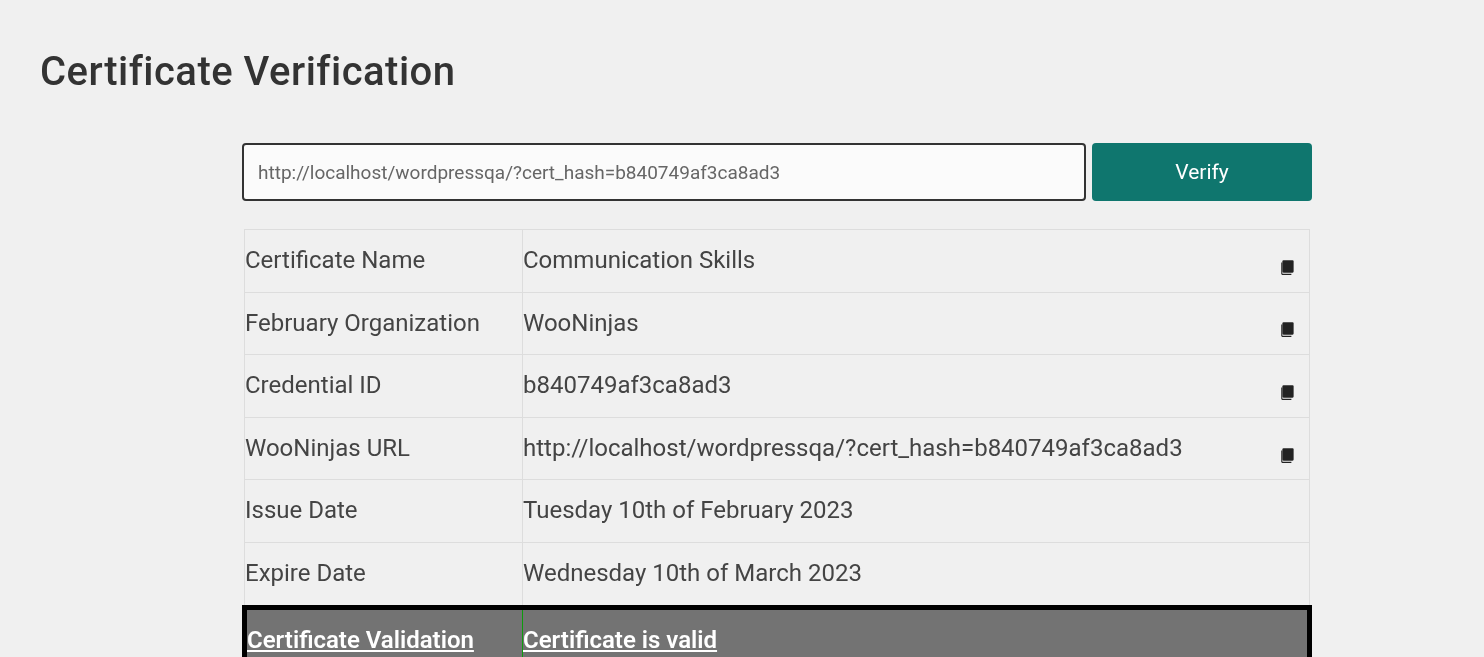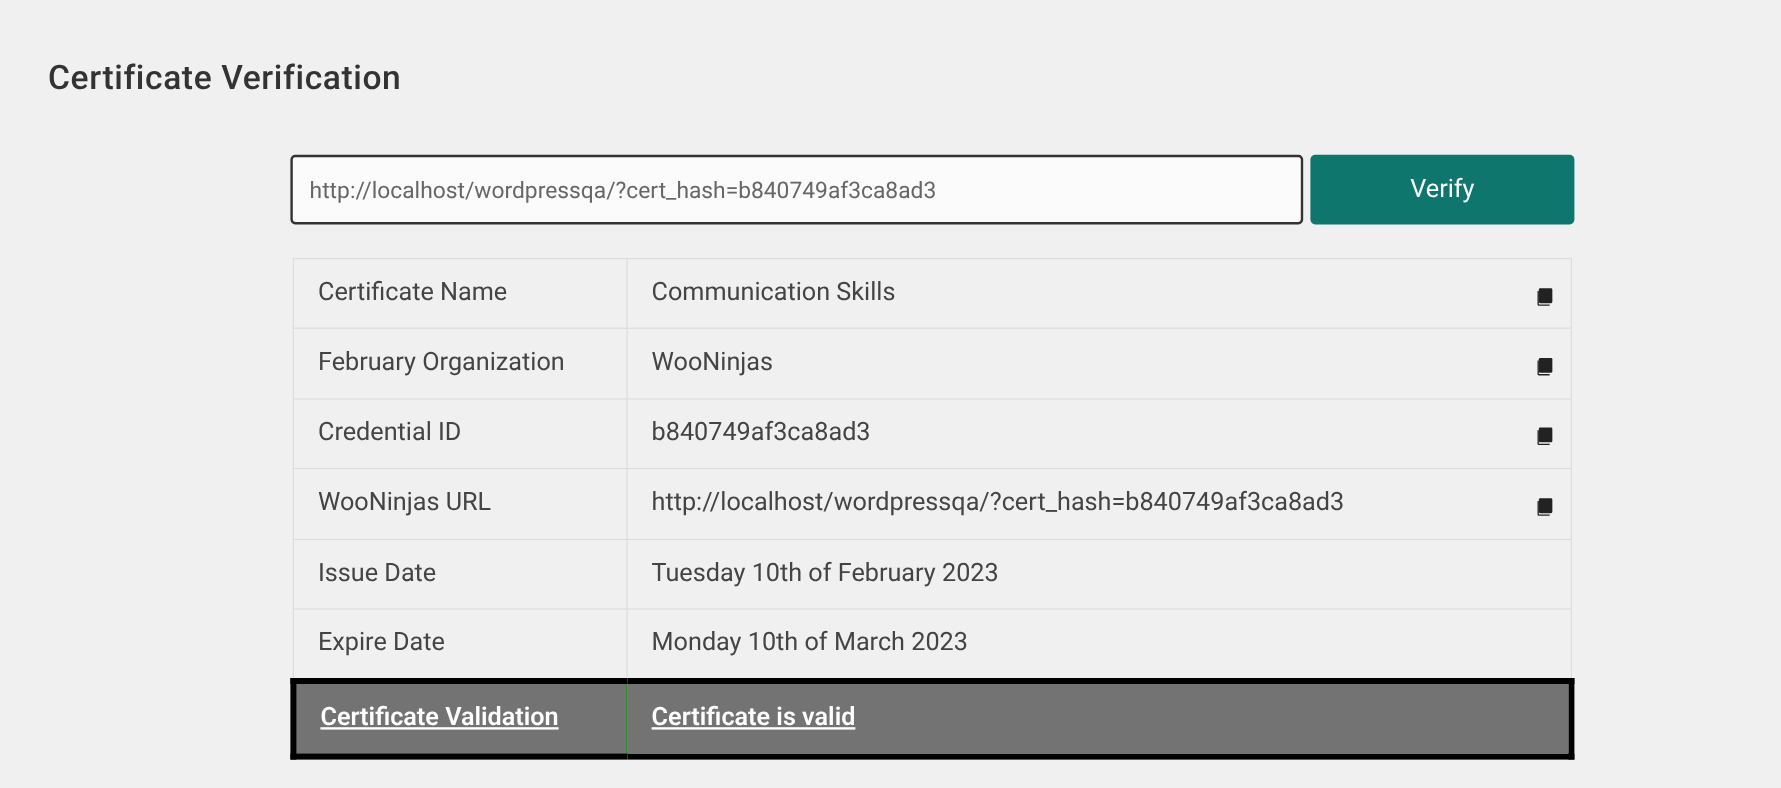--- a/index.html
+++ b/index.html
@@ -11,21 +11,21 @@
     body {
       font-family: -apple-system, BlinkMacSystemFont, "Segoe UI", Roboto, "Helvetica Neue", Arial, sans-serif;
       background-color: #f0f0f0;
       color: #333;
       width: 1484px;
       height: 657px;
       overflow: hidden;
     }
     
     .page-title {
-      font-size: 28px;
+      font-size: 40px;
       font-weight: 500;
       color: #333;
       padding: 48px 0 0 40px;
       letter-spacing: 0.5px;
     }
     
     .content-area {
       padding: 48px 0 0 242px;
       width: 1312px;
     }
@@ -63,22 +63,22 @@
     }
     
     .cert-table {
       width: 100%;
       border-collapse: collapse;
       border: 1px solid #ddd;
     }
     
     .cert-table td {
       border: 1px solid #ddd;
-      padding: 14px 20px;
-      font-size: 21px;
+      padding: 14px 0;
+      font-size: 24px;
       color: #444;
       line-height: 1.4;
       vertical-align: middle;
     }
     
     .cert-table td.label-cell {
       width: 278px;
     }
     
     .cert-table td.value-cell {
@@ -176,21 +176,21 @@
       </tr>
       <tr>
         <td class="label-cell">Issue Date</td>
         <td class="value-cell">
           <span>Tuesday 10th of February 2023</span>
         </td>
       </tr>
       <tr>
         <td class="label-cell">Expire Date</td>
         <td class="value-cell">
-          <span>Monday 10th of March 2023</span>
+          <span>Wednesday 10th of March 2023</span>
         </td>
       </tr>
       <tr class="validation-row">
         <td class="label-cell">Certificate Validation</td>
         <td class="value-cell">Certificate is valid</td>
       </tr>
     </tbody>
   </table>
 
 </div>

